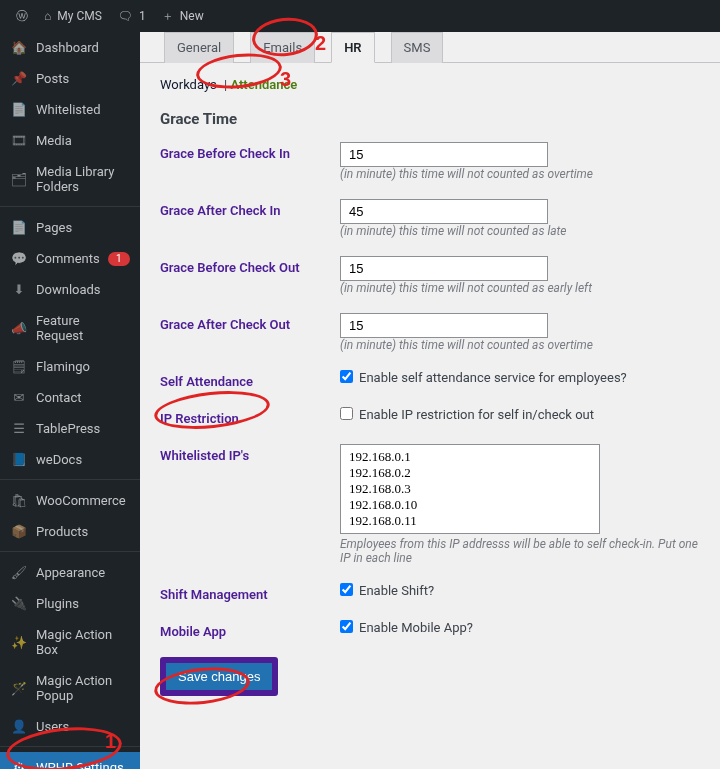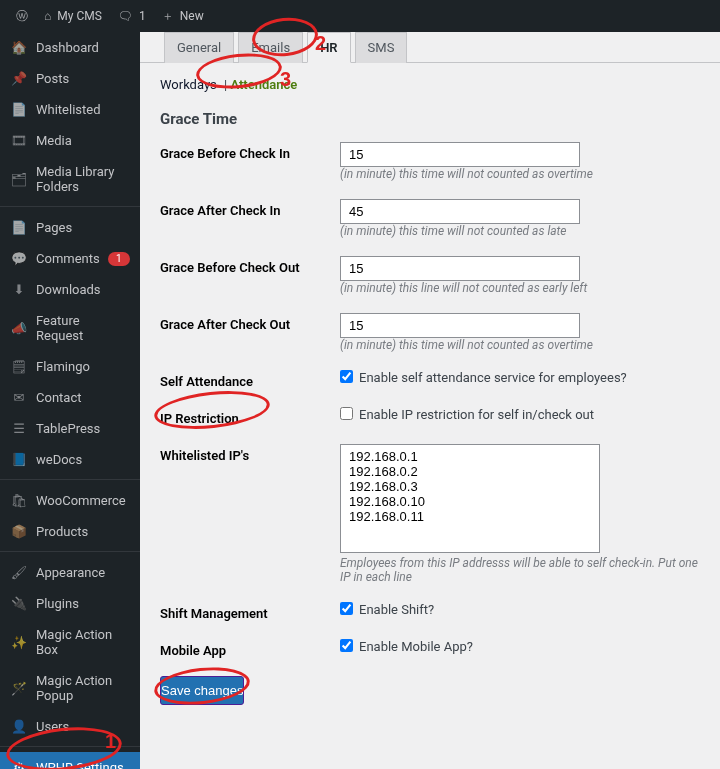--- a/index.html
+++ b/index.html
@@ -10,36 +10,36 @@
   .adminbar .ab-ico{opacity:.8;}
   
   .sidebar{position:absolute;top:32px;left:0;width:140px;bottom:0;background:#1d2327;color:#c3c4c7;overflow:hidden;}
   .menu-item{display:flex;align-items:center;gap:8px;padding:8px 10px;font-size:13px;cursor:pointer;}
   .menu-item .mi-ico{width:18px;text-align:center;opacity:.6;flex:none;}
   .menu-item.active{background:#2271b1;color:#fff;}
   .menu-item.active .mi-ico{opacity:1;}
   .badge{display:inline-block;background:#d63638;color:#fff;border-radius:9px;min-width:14px;padding:0 4px;font-size:10px;line-height:14px;text-align:center;}
   
   .content{position:absolute;top:32px;left:140px;right:0;bottom:0;background:#f0f0f1;padding:0 20px 20px 20px;overflow:auto;}
-  .tabs{border-bottom:1px solid #c3c4c7;display:flex;gap:0;margin:0 -20px 8px -20px;padding:0 24px;}
+  .tabs{border-bottom:1px solid #c3c4c7;display:flex;gap:12px;margin:0 -20px 8px -20px;padding:0 24px;}
   .tab{padding:7px 12px;border:1px solid #c3c4c7;border-bottom:none;background:#dcdcde;margin-right:4px;margin-bottom:-1px;font-size:13px;color:#50575e;cursor:pointer;}
   .tab.active{background:#f0f0f1;border-bottom:1px solid #f0f0f1;color:#1d2327;font-weight:600;}
   .subtabs{padding:6px 0 4px 0;}
   .subtabs a{color:#0f172a;text-decoration:none;font-size:13px;cursor:pointer;margin-right:4px;}
   .subtabs a.active{color:#4d7c0f;font-weight:600;}
   h2.section{font-size:15px;font-weight:700;margin:14px 0 14px 0;}
   .form-row{display:flex;align-items:flex-start;margin-bottom:18px;}
-  .form-row .lbl{width:180px;flex:none;font-size:13px;font-weight:600;color:#000000;padding-top:4px;}
+  .form-row .lbl{width:180px;flex:none;font-size:13px;font-weight:600;color:#4c1d95;padding-top:4px;}
   .form-row .fld{flex:1;}
-  .txt{width:240px;padding:4px 8px;border:1px solid #8c8f94;background:#fff;font-size:13px;box-sizing:border-box;}
+  .txt{width:208px;padding:4px 8px;border:1px solid #8c8f94;background:#fff;font-size:13px;box-sizing:border-box;}
   .help{font-size:12px;font-style:italic;color:#787c82;}
-  textarea.txt{width:260px;height:109px;resize:none;font-family:Liberation Sans, sans-serif;overflow-y:scroll;}
+  textarea.txt{width:260px;height:90px;resize:none;font-family:Liberation Serif, serif;overflow-y:scroll;}
   .checkbox-line{display:flex;align-items:flex-start;gap:6px;font-size:13px;color:#3c434a;}
   .checkbox-line input{margin:0;}
-  .btn-primary{background:#2271b1;color:#fff;border:1px solid #4c1d95;padding:6px 0;border-radius:3px;font-size:13px;cursor:pointer;}
+  .btn-primary{background:#2271b1;color:#fff;border:6px solid #4c1d95;padding:6px 12px;border-radius:3px;font-size:13px;cursor:pointer;}
   
   .anno{position:absolute;border:3px solid #e02424;border-radius:50%;pointer-events:none;transform:rotate(-6deg);}
   .anno-num{position:absolute;color:#e02424;font-weight:800;font-size:20px;pointer-events:none;font-family:Arial,sans-serif;}
 </style>
 </head>
 <body>
 
 <div class="wp">
 
   <div class="adminbar">
@@ -176,21 +176,21 @@
       <div class="fld">
         <input class="txt" value="45" style="">
         <div class="help">(in minute) this time will not counted as late</div>
       </div>
     </div>
 
     <div class="form-row">
       <div class="lbl">Grace Before Check Out</div>
       <div class="fld">
         <input class="txt" value="15" style="">
-        <div class="help">(in minute) this line will not counted as early left</div>
+        <div class="help">(in minute) this time will not counted as early left</div>
       </div>
     </div>
 
     <div class="form-row">
       <div class="lbl">Grace After Check Out</div>
       <div class="fld">
         <input class="txt" value="15" style="">
         <div class="help">(in minute) this time will not counted as overtime</div>
       </div>
     </div>

